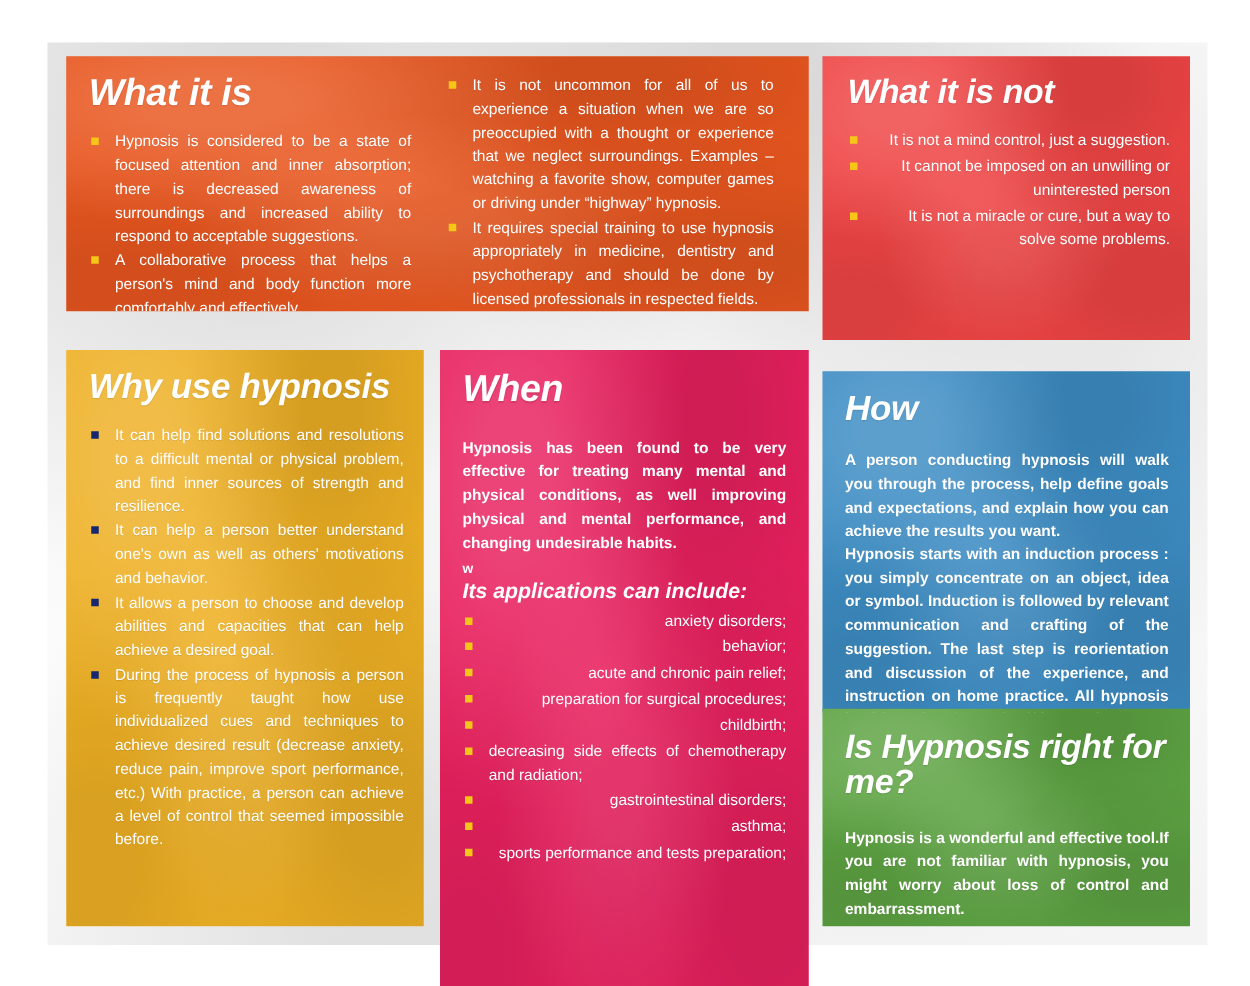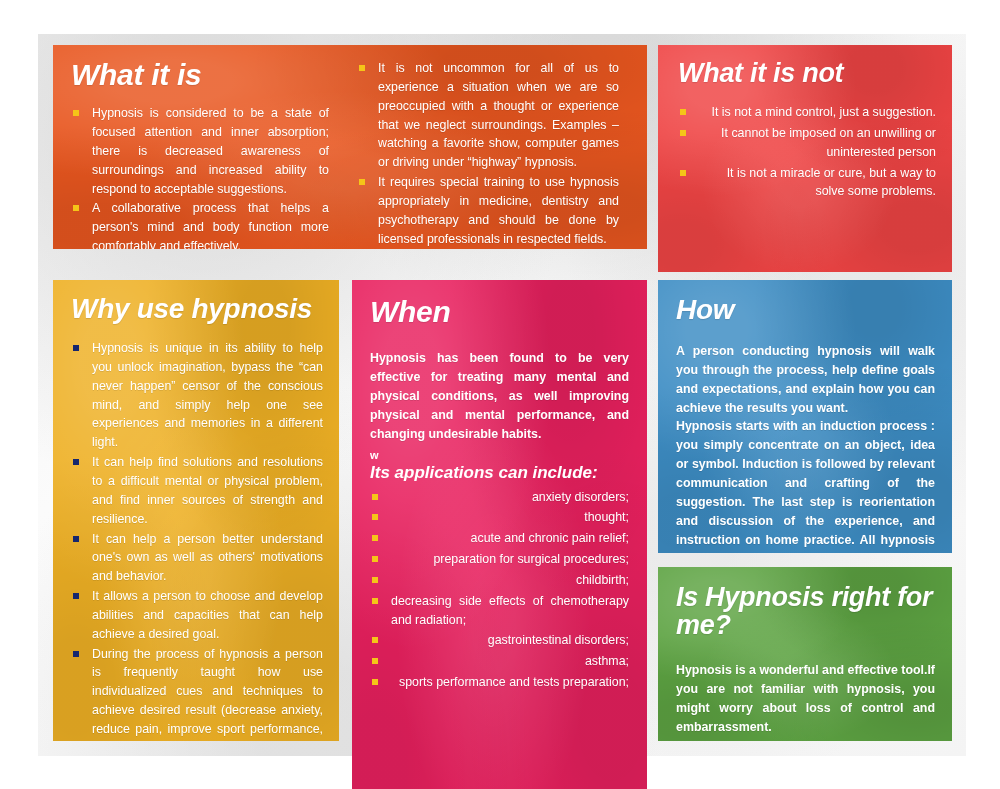--- a/index.html
+++ b/index.html
@@ -149,21 +149,21 @@
   #panel-when .subheading {
     font-style: italic; font-weight: bold; color: #ffffff;
     font-size: 17px; margin: 0 0 5px 0;
   }
   #panel-when .stray {
     color: #ffffff; font-size: 11px; font-weight: bold;
     line-height: 1.1; margin: 6px 0 1px 0;
   }
 
   #panel-how {
-    left: 658px; top: 280px; width: 294px; height: 273px;
+    left: 658px; top: 297px; width: 294px; height: 273px;
     padding: 15px 17px 10px 18px;
   }
   #panel-how .heading { font-size: 28px; margin: 0 0 18px 0; }
 
   #panel-right-for-me {
     left: 658px; top: 567px; width: 294px; height: 174px;
     padding: 16px 17px 10px 18px;
   }
   #panel-right-for-me .heading { font-size: 27px; margin: 0 0 22px 0; }
 
@@ -203,38 +203,37 @@
         <li>It cannot be imposed on an unwilling or uninterested person</li>
         <li>It is not a miracle or cure, but  a way to solve some problems.</li>
       </ul>
     </div>
   </section>
 
   <section class="panel p-yellow" id="panel-why">
     <div class="panel-inner">
       <h1 class="heading">Why use hypnosis</h1>
       <ul class="bullets navy">
-        <li>Hypnosis is unique in its ability to help you unlock imagination, bypass the “can never happen” censor of the conscious mind, and simply help one see experiences and memories in a different light.</li>
         <li>It can help find solutions and resolutions to a difficult mental or physical problem, and find inner sources of strength and resilience.</li>
         <li>It can help a person better understand one's own as well as others' motivations and behavior.</li>
         <li>It allows a person to choose and develop abilities and capacities that can help achieve a desired goal.</li>
         <li>During the process of hypnosis a person is frequently taught how use individualized cues and techniques to achieve desired result (decrease anxiety, reduce pain, improve sport performance, etc.) With practice, a person can achieve a level of control that seemed impossible before.</li>
       </ul>
     </div>
   </section>
 
   <section class="panel p-pink" id="panel-when">
     <div class="panel-inner">
       <h1 class="heading">When</h1>
       <p class="body-text para">Hypnosis has been found to be very effective for treating many mental and physical conditions, as well improving physical and mental performance, and changing undesirable habits.</p>
       <div class="stray">w</div>
       <h2 class="subheading">Its applications can include:</h2>
       <ul class="bullets tight">
         <li>anxiety disorders;</li>
-        <li>thought;</li>
+        <li>behavior;</li>
         <li>acute and chronic pain relief;</li>
         <li>preparation for surgical procedures;</li>
         <li>childbirth;</li>
         <li style="text-align:justify">decreasing side effects of chemotherapy and radiation;</li>
         <li>gastrointestinal disorders;</li>
         <li>asthma;</li>
         <li>sports performance and tests preparation;</li>
 
       </ul>
     </div>

